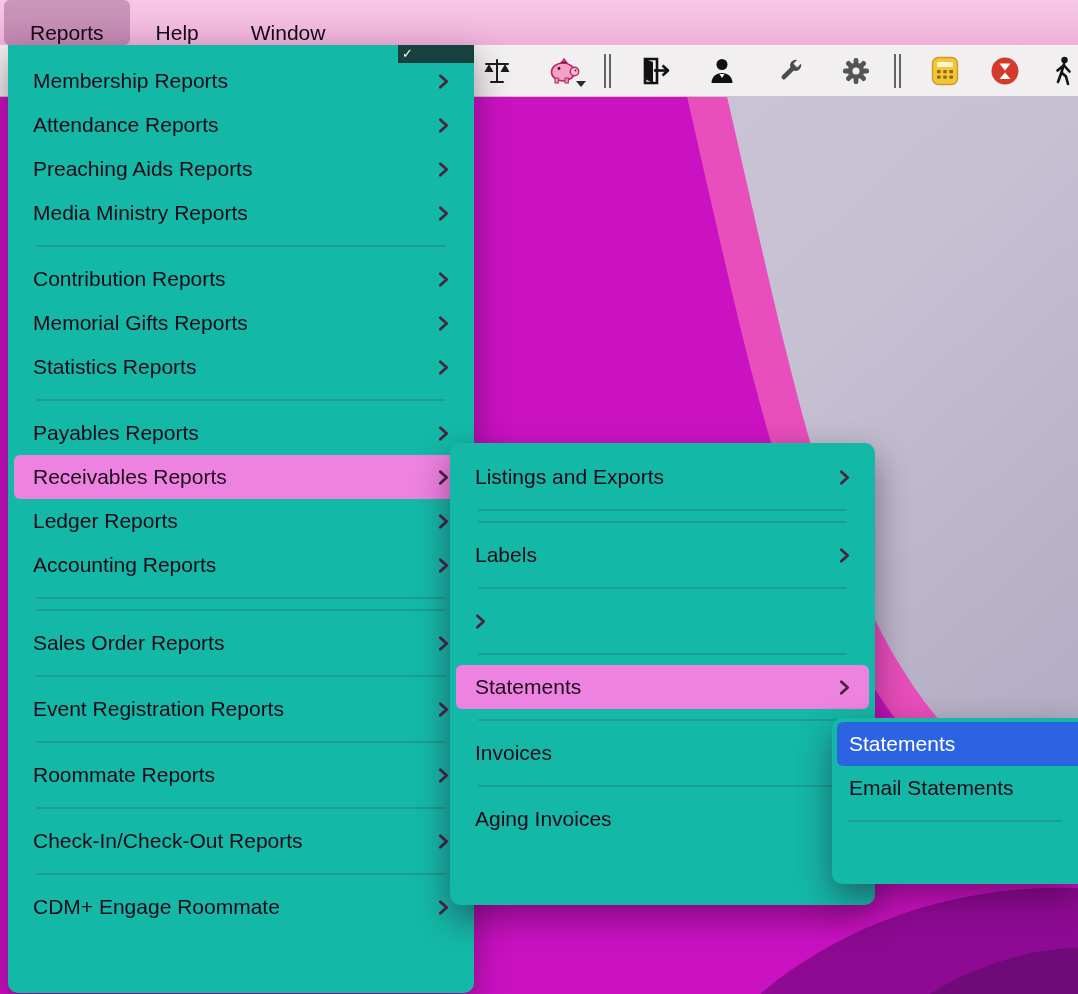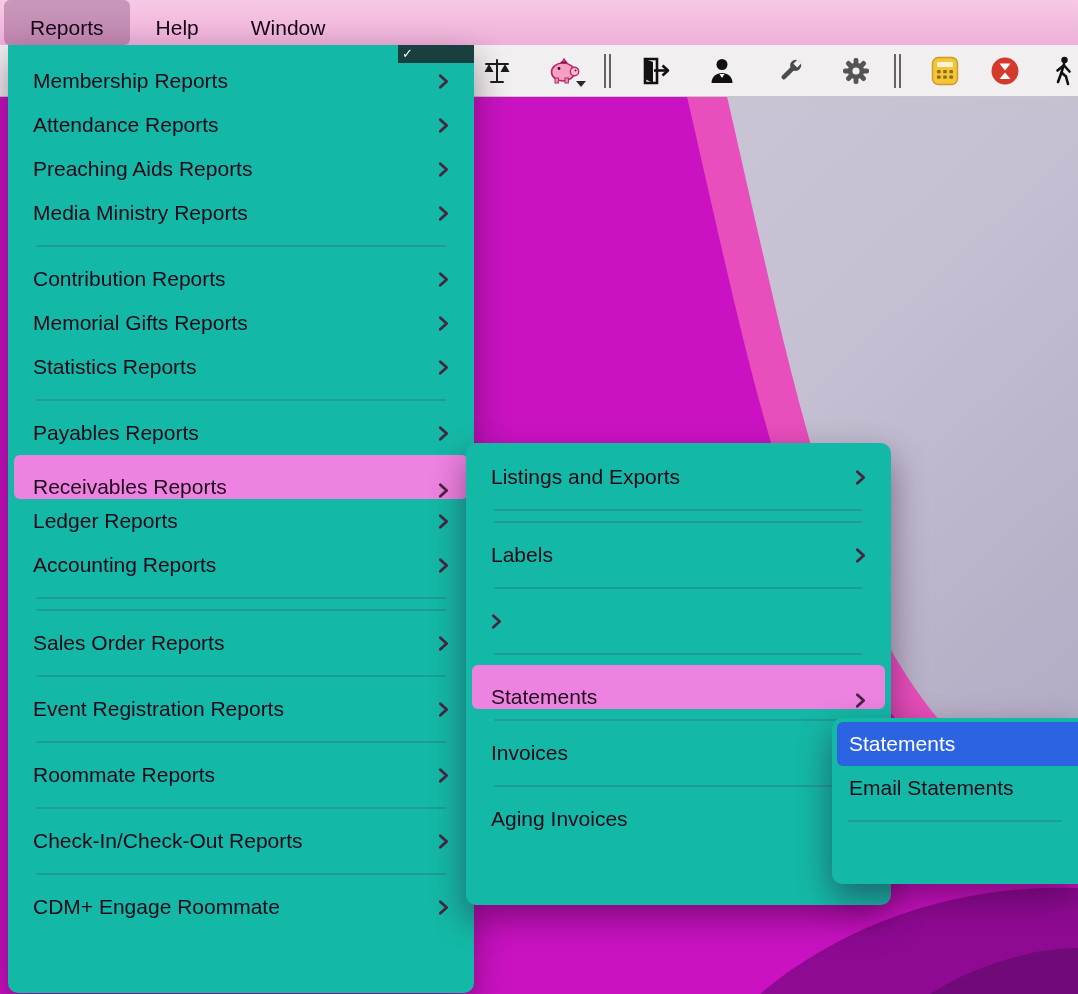--- a/index.html
+++ b/index.html
@@ -5,45 +5,45 @@
   * { margin:0; padding:0; box-sizing:border-box; }
   html,body { width:1078px; height:994px; }
   body { font-family:"Liberation Sans", sans-serif; overflow:hidden; background:#000; }
   .screen { position:relative; width:1078px; height:994px; overflow:hidden; background:#c7c2d3; user-select:none; }
   .wallpaper { position:absolute; left:0; top:0; width:1078px; height:994px; z-index:0; }
 
   
   .menubar { position:absolute; top:0; left:0; width:1078px; height:45px;
              background:linear-gradient(#f6c9e5,#eeb0d9); display:flex; align-items:stretch;
              padding-left:4px; z-index:3; }
-  .mb-item { display:flex; align-items:flex-start; padding:16px 26px; font-size:21px; color:#150713; border-radius:6px; }
+  .mb-item { display:flex; align-items:flex-end; padding:0 26px; font-size:21px; color:#150713; border-radius:6px; }
   .mb-item.open { background:rgba(84,26,76,0.28); }
 
   
   .toolbar { position:absolute; top:45px; left:0; width:1078px; height:52px;
              background:#f1efef; border-bottom:1px solid #c9c6c6; z-index:1; }
   .tbtn { position:absolute; top:7px; width:44px; height:38px; display:flex; align-items:center; justify-content:center; }
   .tbtn svg { display:block; }
   .tsep { position:absolute; top:9px; height:34px; width:7px; border-left:2px solid #636363; border-right:2px solid #636363; }
   .caret-down { position:absolute; right:1px; bottom:3px; width:0; height:0;
                 border-left:5px solid transparent; border-right:5px solid transparent; border-top:6px solid #2a2a2a; }
 
   .titlebar-frag { position:absolute; left:398px; top:45px; width:76px; height:18px;
                    background:#17403e; z-index:6; color:#fff; font-size:13px; line-height:18px; padding-left:4px; }
 
   
   .menu { position:absolute; background:#14b8a6; box-shadow:0 14px 34px rgba(40,0,40,0.45); z-index:4; }
   .menu-reports    { left:8px;   top:45px;  width:466px; height:948px; border-radius:0 0 10px 10px; padding-top:14px; }
-  .menu-receivables{ left:466px; top:443px; width:425px; height:462px; border-radius:10px; padding-top:12px; z-index:5; }
+  .menu-receivables{ left:450px; top:443px; width:425px; height:462px; border-radius:10px; padding-top:12px; z-index:5; }
   .menu-statements { left:832px; top:718px; width:246px; height:166px; border-radius:10px 0 0 10px; padding-top:4px; z-index:5; }
 
   .mi { height:44px; margin:0 6px; padding:0 19px; display:flex; align-items:center;
         border-radius:6px; font-size:21px; color:#1d0a1a; }
   .mi .lbl { flex:1; white-space:nowrap; }
-  .mi.hl  { background:#ee82e0;align-items:flex-end; }
+  .mi.hl  { background:#ee82e0; }
   .mi.sel { background:#2c63e2; color:#fff; }
   .chev { width:11px; height:17px; stroke:#47243f; stroke-width:2.6; fill:none;
           stroke-linecap:round; stroke-linejoin:round; flex:none; }
   .sep { height:2px; margin:10px 28px; background:rgba(72,16,62,0.16); border-radius:1px; }
   .menu-statements .mi  { margin:0 0 0 5px; border-radius:6px 0 0 6px; padding:0 12px; }
   .menu-statements .sep { margin:10px 16px; }
 </style>
 </head>
 <body>
 

